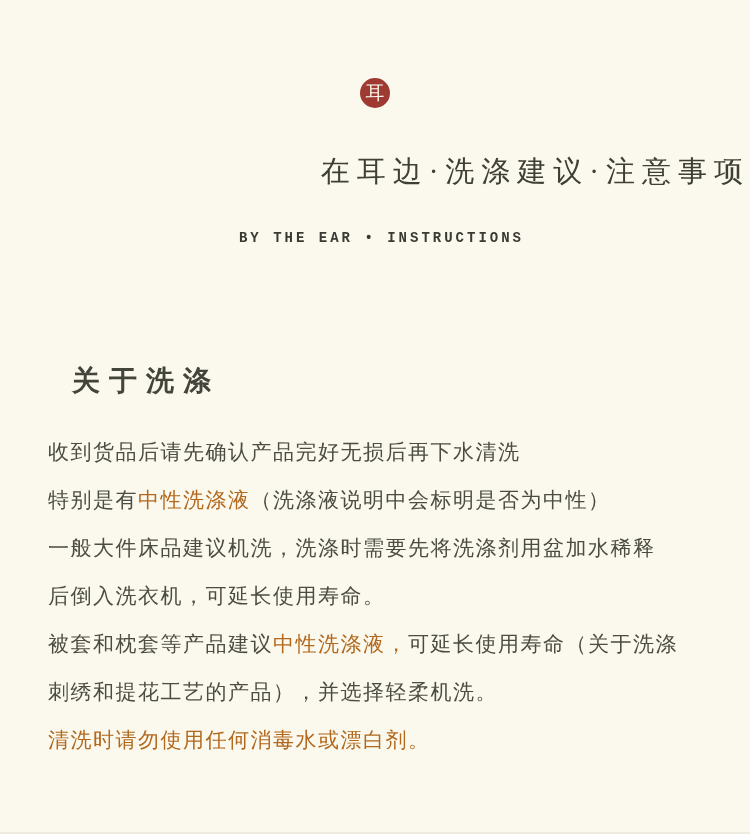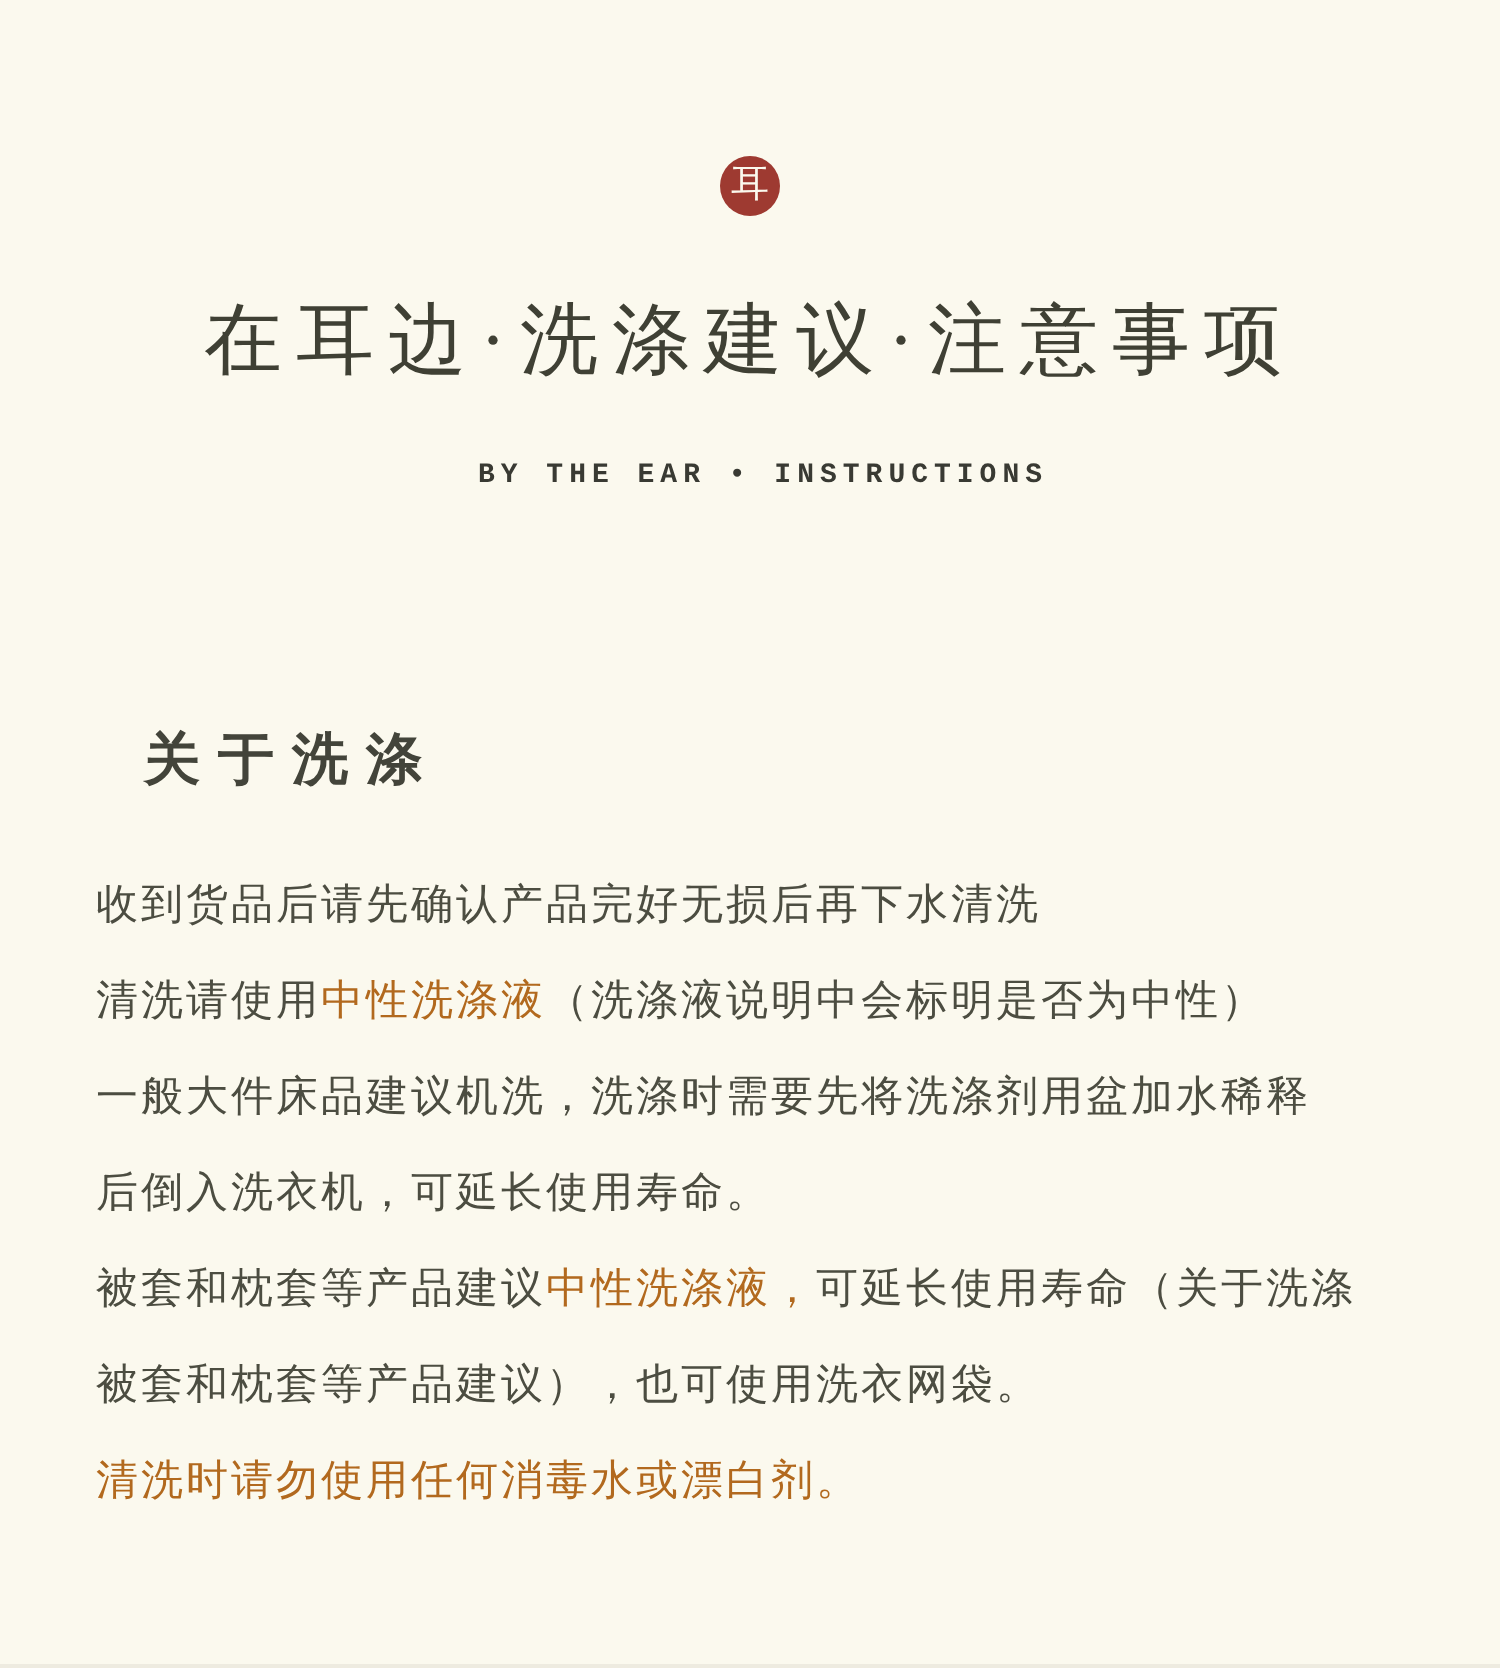--- a/index.html
+++ b/index.html
@@ -24,22 +24,22 @@
     border-radius: 50%;
     background: #9e3a31;
     color: #fbf9ee;
     font-size: 19px;
     line-height: 30px;
     text-align: center;
     font-family: "Liberation Serif", "DejaVu Serif", serif;
   }
   .title {
     margin-top: 45px;
-    text-align: center;
-    font-size: 39px;
+    text-align: right;
+    font-size: 29px;
     line-height: 36px;
     letter-spacing: 7px;
     color: #3f4034;
     font-weight: 500;
   }
   .subtitle {
     margin-top: 41px;
     text-align: center;
     font-family: "Liberation Mono", "DejaVu Sans Mono", monospace;
     font-size: 14px;
@@ -81,20 +81,20 @@
   <div class="seal">耳</div>
 
   <div class="title">在耳边·洗涤建议·注意事项</div>
 
   <div class="subtitle">BY THE EAR • INSTRUCTIONS</div>
 
   <div class="section-heading">关于洗涤</div>
 
   <div class="body-lines" id="body-lines">
       <div class="line"><span>收到货品后请先确认产品完好无损后再下水清洗</span></div>
-      <div class="line"><span>清洗请使用</span><span class="accent">中性洗涤液</span><span>（洗涤液说明中会标明是否为中性）</span></div>
+      <div class="line"><span>特别是有</span><span class="accent">中性洗涤液</span><span>（洗涤液说明中会标明是否为中性）</span></div>
       <div class="line"><span>一般大件床品建议机洗，洗涤时需要先将洗涤剂用盆加水稀释</span></div>
       <div class="line"><span>后倒入洗衣机，可延长使用寿命。</span></div>
       <div class="line"><span>被套和枕套等产品建议</span><span class="accent">中性洗涤液，</span><span>可延长使用寿命（关于洗涤</span></div>
-      <div class="line"><span>被套和枕套等产品建议），也可使用洗衣网袋。</span></div>
+      <div class="line"><span>刺绣和提花工艺的产品），并选择轻柔机洗。</span></div>
       <div class="line"><span class="accent">清洗时请勿使用任何消毒水或漂白剂。</span></div>
     </div>
 </div>
 
 </body></html>

